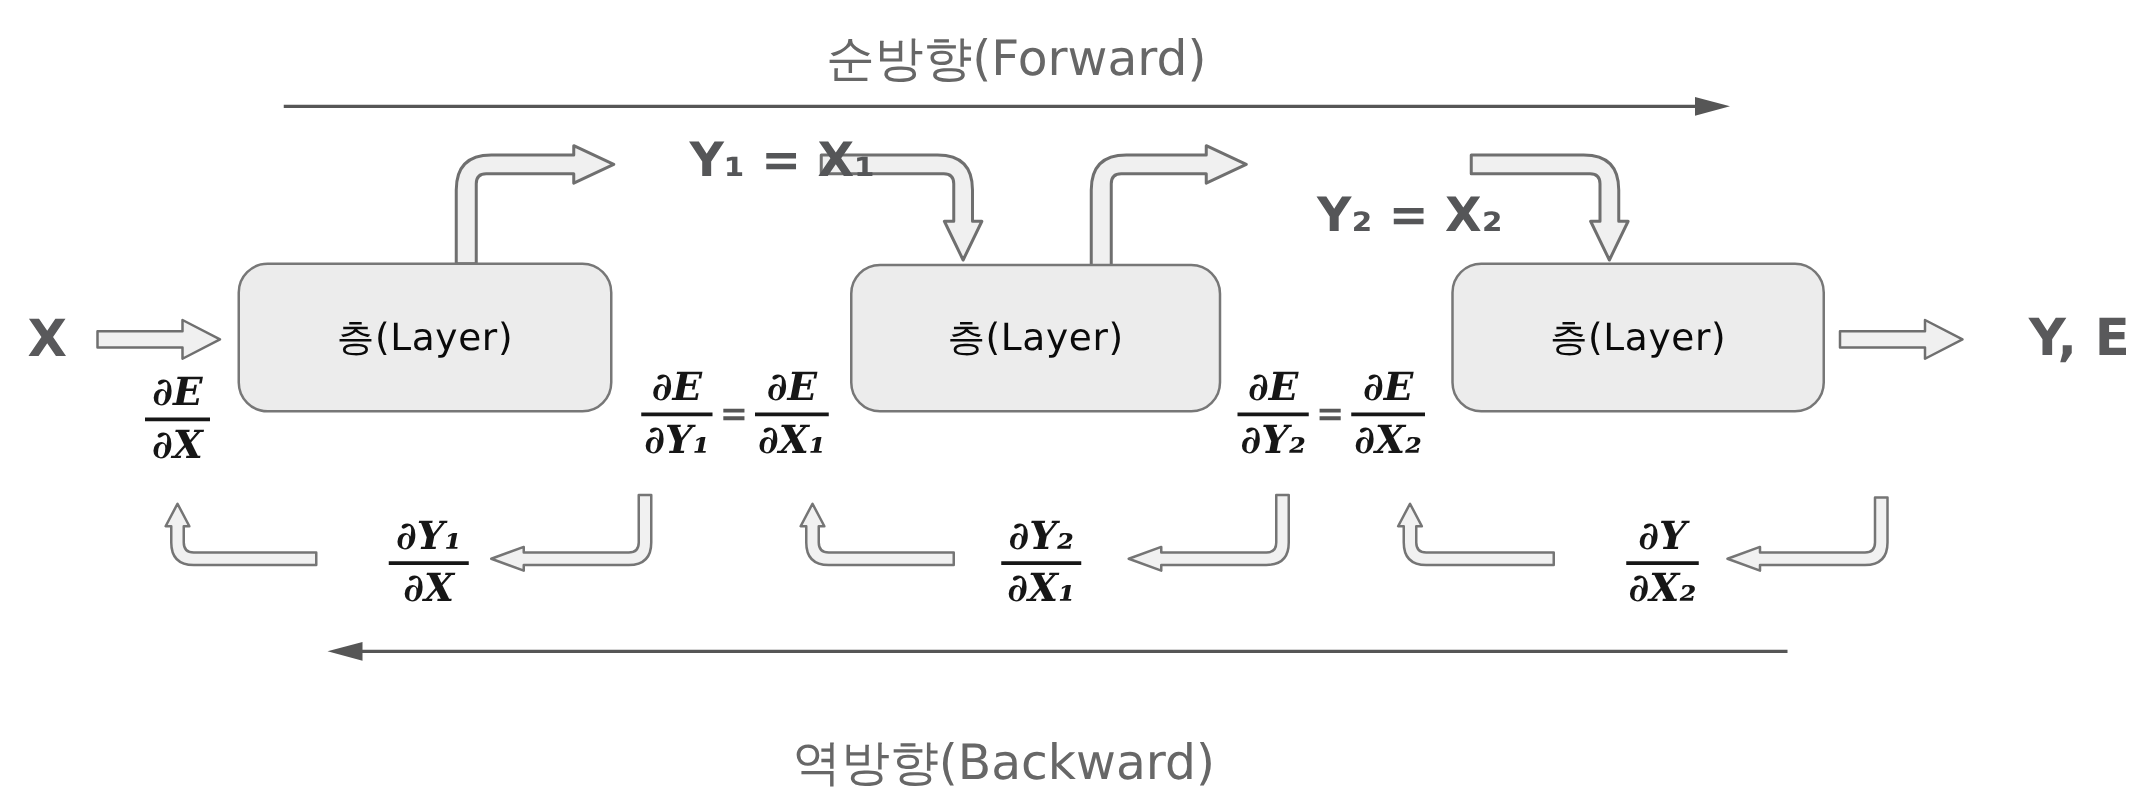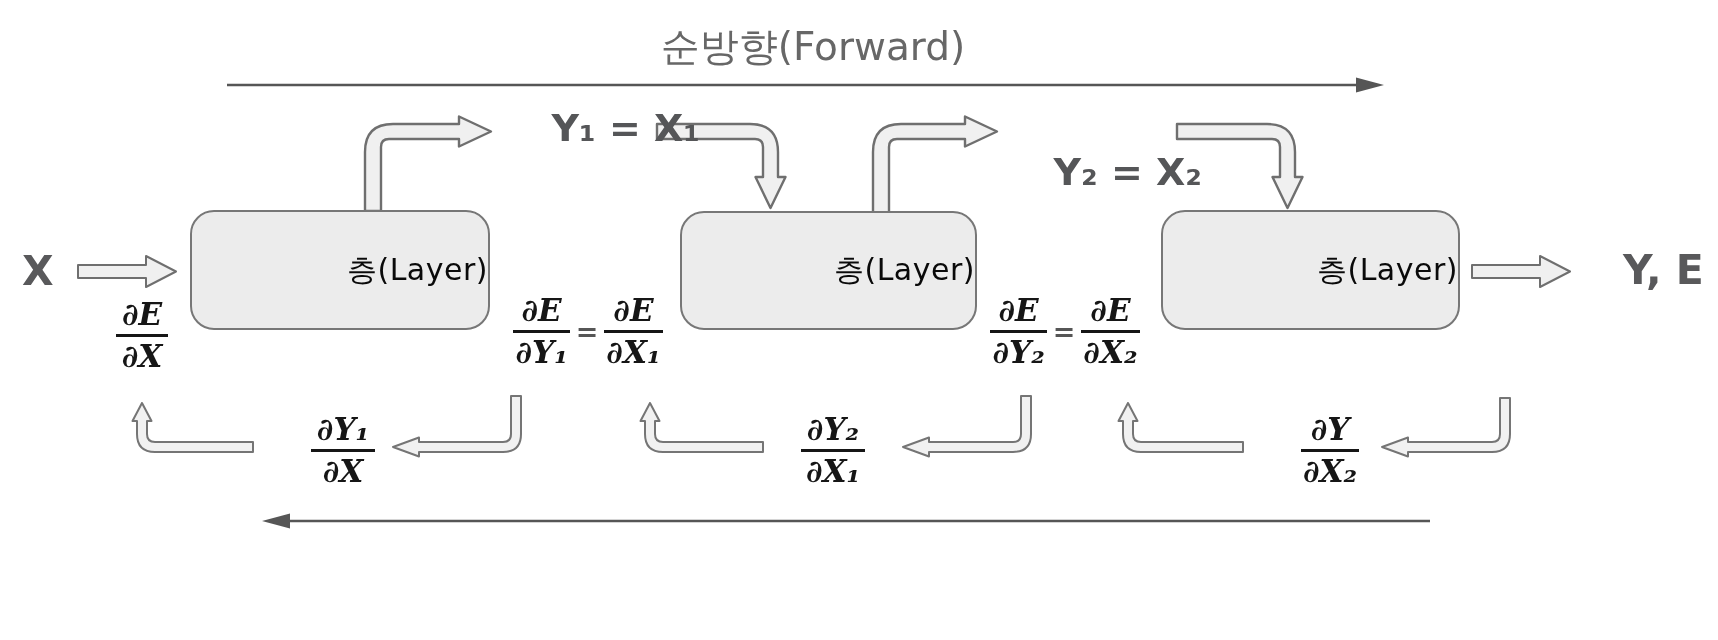--- a/index.html
+++ b/index.html
@@ -23,21 +23,21 @@
     font-size:41px;font-weight:bold;color:#59595b;white-space:nowrap;
   }
   .identity-label{
     width:240px;text-align:right;
     font-size:38px;font-weight:bold;color:#555658;white-space:nowrap;
   }
   .layer-box{
     background:#ececec;
     border:2px solid #777777;
     border-radius:24px;
-    display:flex;align-items:center;justify-content:flex-end;
+    display:flex;align-items:center;justify-content:center;
     box-sizing:border-box;
   }
   .layer-box .layer-label{
     font-size:30px;color:#0a0a0a;letter-spacing:0.5px;
   }
 
   .frac{
     display:inline-block;text-align:center;
     font-family:"DejaVu Serif", serif;
     font-style:italic;font-weight:bold;
@@ -105,20 +105,21 @@
     </g>
     <g fill="#f1f1f1" stroke="#757575" stroke-width="2" stroke-linejoin="round">
       <path d="M 1243,442 H 1141 Q 1133,442 1133,434 V 421 H 1137.5 L 1128,403 L 1118.5,421 H 1123 V 434 Q 1123,452 1141,452 H 1243 Z"></path>
     </g>
     <g fill="#f1f1f1" stroke="#757575" stroke-width="2" stroke-linejoin="round">
       <path d="M 1500,398 V 434 Q 1500,442 1492,442 H 1408 V 437.5 L 1382,447 L 1408,456.5 V 452 H 1492 Q 1510,452 1510,434 V 398 Z"></path>
     </g>
   </svg>
 
   <div class="abs flow-title" style="left:563px;top:20px;">순방향(Forward)</div>
+  <div class="abs flow-title" style="left:553px;top:583px;">역방향(Backward)</div>
 
   <div class="abs big-label" style="left:22px;top:247px;">X</div>
   <div class="abs big-label" style="left:1623px;top:246px;">Y, E</div>
 
   <div class="abs layer-box" style="left:190px;top:210px;width:300px;height:120px;">
     <span class="layer-label">층(Layer)</span>
   </div>
   <div class="abs layer-box" style="left:680px;top:211px;width:297px;height:119px;">
     <span class="layer-label">층(Layer)</span>
   </div>

